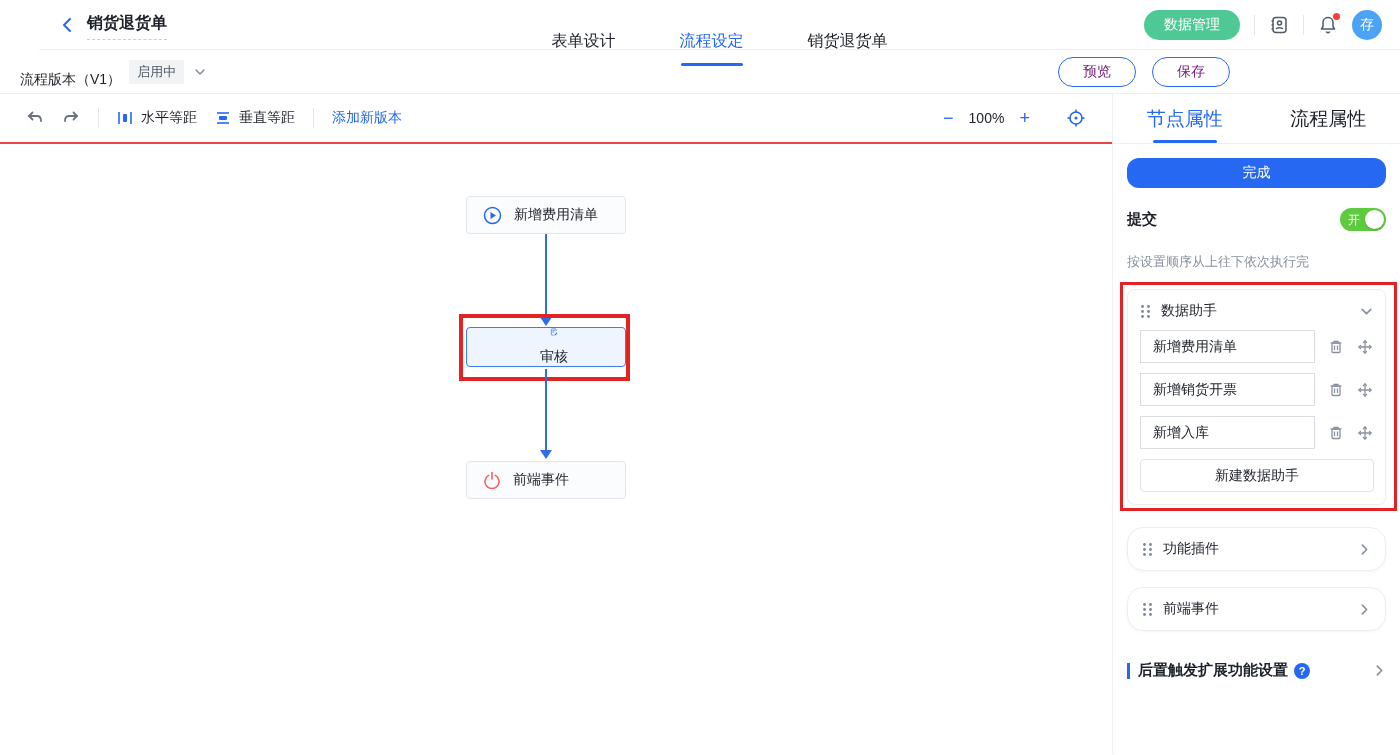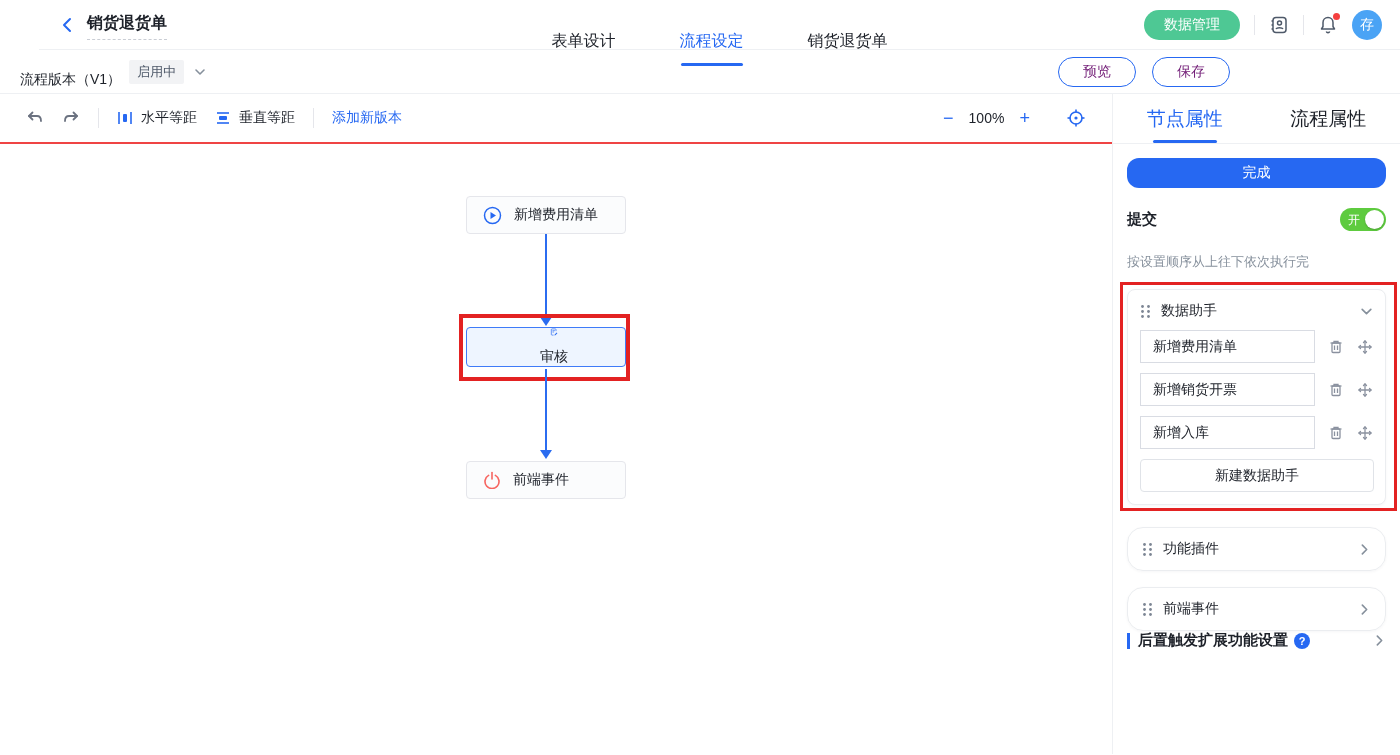--- a/index.html
+++ b/index.html
@@ -71,21 +71,21 @@
   .sec-caret { margin-left:auto; display:flex; cursor:pointer; }
   .item-row { display:flex; align-items:center; margin-top:10px; }
   .item-box { width:182px; height:33px; border:1px solid #d9dce3; border-radius:0; font-size:14px; display:flex; align-items:center; padding-left:12px; background:#fff; cursor:text; }
   .row-ic { margin-left:13px; display:flex; cursor:pointer; }
   .btn-add { margin-top:10px; width:234px; height:33px; border:1px solid #e0e3e8; border-radius:4px; background:#fff; font-size:14px; color:#1d2129; cursor:pointer; }
   .helper-anno { position:absolute; left:-7px; right:-11px; top:-7px; bottom:-6px; border:3px solid #e32222; pointer-events:none; }
 
   .mini-card { margin-top:22px; height:44px; border:1px solid #ebedf0; border-radius:16px; display:flex; align-items:center; padding:0 14px; box-shadow:0 1px 3px rgba(31,35,41,.04); cursor:pointer; }
   .mini-card + .mini-card { margin-top:16px; }
 
-  .post-row { display:flex; align-items:center; cursor:pointer; }
+  .post-row { margin-top:30px; display:flex; align-items:center; cursor:pointer; }
   .post-bar { width:3px; height:16px; background:#2668f2; margin-right:8px; }
   .post-label { font-size:15px; font-weight:700; }
   .q-icon { margin-left:6px; width:16px; height:16px; border-radius:50%; background:#2668f2; color:#fff; font-size:11px; font-weight:700; display:flex; align-items:center; justify-content:center; }
   .post-caret { margin-left:auto; display:flex; }
 </style>
 </head>
 <body>
 
 <div class="topbar">
   <div class="tb-left">

